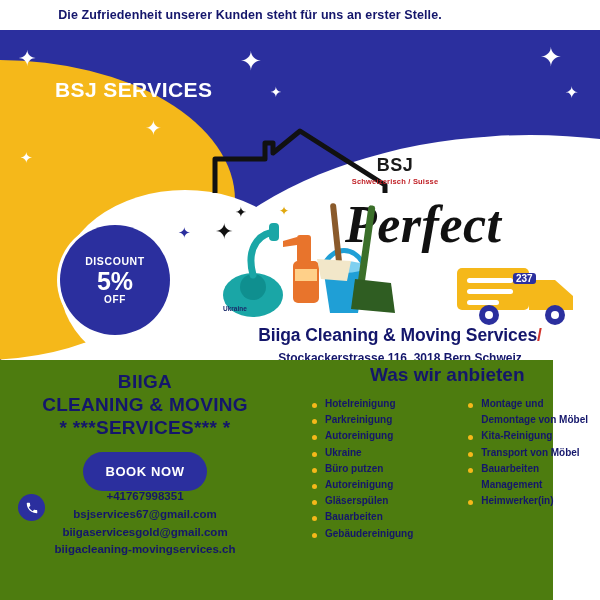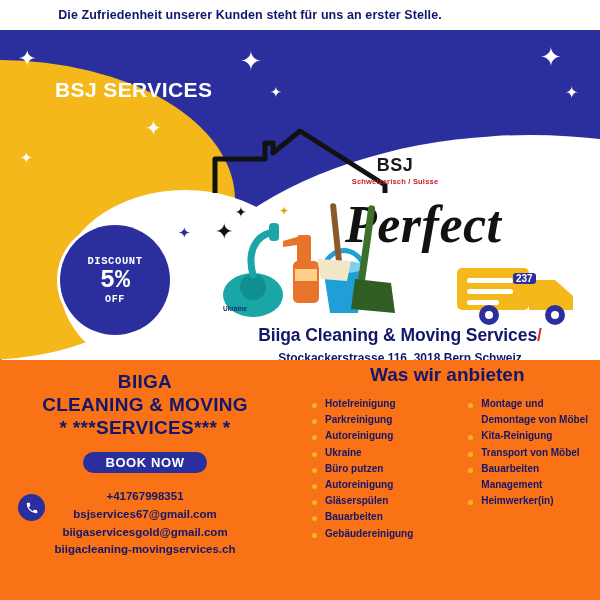--- a/index.html
+++ b/index.html
@@ -58,21 +58,20 @@
   
   .spark{position:absolute;color:#ffffff;z-index:11;line-height:1;}
   .spark.blue{color:#2b2f9e;}
 
   
   .discount{
     position:absolute;left:60px;top:195px;width:110px;height:110px;border-radius:50%;
     background:#2b2f9e;color:#ffffff;z-index:20;
     display:flex;flex-direction:column;align-items:center;justify-content:center;
     box-shadow:0 0 0 3px #ffffff;
-    font-family:Liberation Mono, monospace;
   }
   .discount .d1{font-size:10.5px;font-weight:bold;letter-spacing:.6px;}
   .discount .d2{font-size:25px;font-weight:bold;line-height:1.05;margin:1px 0 0 0;}
   .discount .d3{font-size:10px;font-weight:bold;letter-spacing:.6px;}
 
   
   .logo-wrap{position:absolute;left:205px;top:95px;width:390px;height:250px;z-index:15;}
   .house{
     position:absolute;left:95px;top:8px;width:190px;height:105px;
   }
@@ -106,31 +105,31 @@
     position:absolute;left:0;top:200px;width:390px;text-align:center;
     font-size:17.5px;font-weight:bold;color:#14166b;letter-spacing:-.1px;
   }
   .company-line .red{color:#d0342c;}
   .address-line{
     position:absolute;left:0;top:226px;width:390px;text-align:center;
     font-size:12px;font-weight:bold;color:#14166b;
   }
 
   
-  .bottom{position:absolute;left:0;top:360px;width:600px;height:240px;background:#f97316;}
+  .bottom{position:absolute;left:0;top:360px;width:553px;height:240px;background:#4d7c0f;}
 
   .left-col{position:absolute;left:0;top:10px;width:290px;text-align:center;}
   .lt1{font-size:19px;font-weight:bold;color:#14166b;letter-spacing:.3px;line-height:1.22;}
   .lt2{font-size:19px;font-weight:bold;color:#14166b;letter-spacing:.3px;line-height:1.22;}
   .lt3{font-size:19px;font-weight:bold;color:#14166b;letter-spacing:.3px;line-height:1.22;}
 
   .book-btn{
     display:inline-block;margin-top:12px;
     background:#2b2f9e;color:#ffffff;font-size:13px;font-weight:bold;
-    padding:3px 22px;border-radius:20px;letter-spacing:.6px;border:none;
+    padding:12px 22px;border-radius:20px;letter-spacing:.6px;border:none;
     cursor:pointer;font-family:"Liberation Sans", sans-serif;
   }
 
   .phone-circle{
     position:absolute;left:18px;top:134px;width:27px;height:27px;border-radius:50%;
     background:#2b2f9e;display:flex;align-items:center;justify-content:center;
   }
   .contact{position:absolute;left:0;top:128px;width:290px;text-align:center;}
   .contact div{font-size:11.5px;font-weight:bold;color:#14166b;line-height:1.55;}
 

